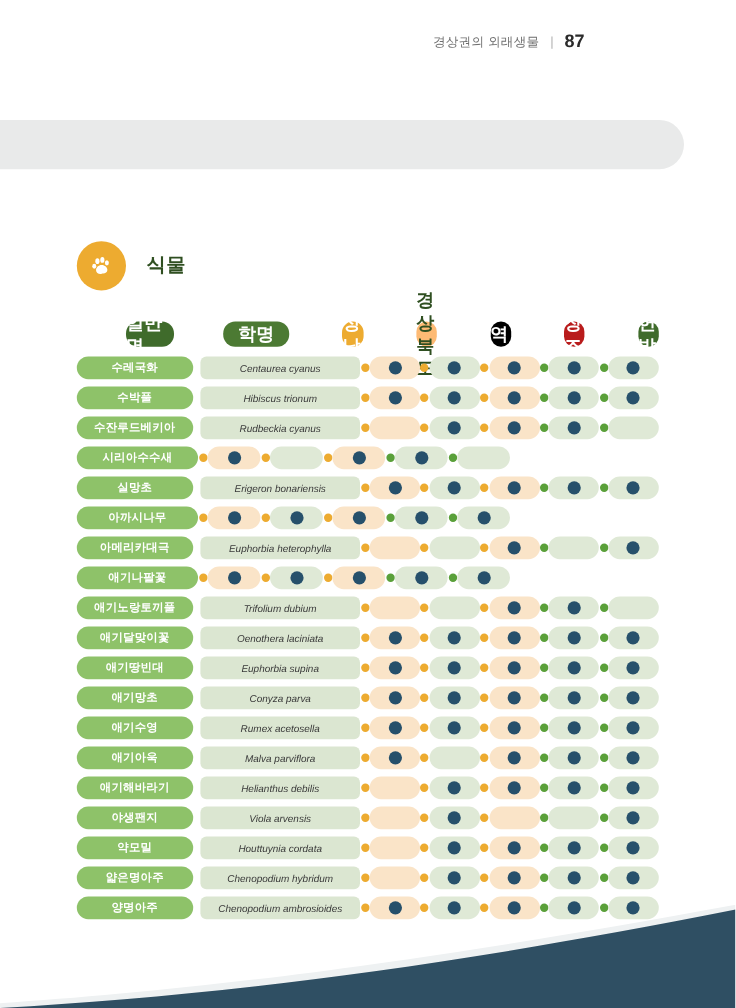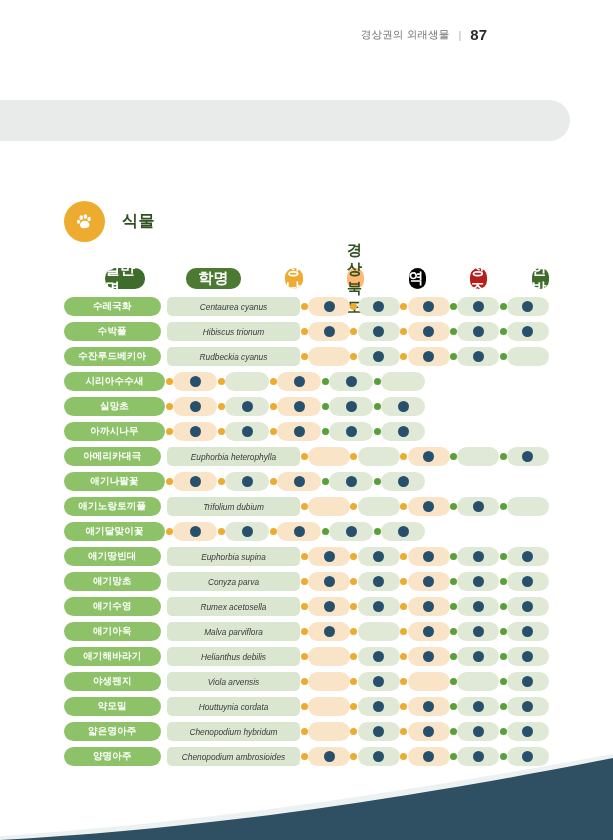--- a/index.html
+++ b/index.html
@@ -258,20 +258,21 @@
           </div>
           <div class="gap">
             <span class="conn gr"></span>
           </div>
           <div class="cell c-dot b-gr">
             <span class="dot hidden"></span>
           </div>
         </div>
         <div class="trow">
           <div class="cell c-common b-common">실망초</div>
+          <div class="cell c-sci b-sci">Erigeron bonariensis</div>
           <div class="gap">
             <span class="conn or"></span>
           </div>
           <div class="cell c-dot b-or">
             <span class="dot"></span>
           </div>
           <div class="gap">
             <span class="conn or"></span>
           </div>
           <div class="cell c-dot b-gr">
@@ -425,20 +426,21 @@
           </div>
           <div class="gap">
             <span class="conn gr"></span>
           </div>
           <div class="cell c-dot b-gr">
             <span class="dot hidden"></span>
           </div>
         </div>
         <div class="trow">
           <div class="cell c-common b-common">애기달맞이꽃</div>
+          <div class="cell c-sci b-sci">Oenothera laciniata</div>
           <div class="gap">
             <span class="conn or"></span>
           </div>
           <div class="cell c-dot b-or">
             <span class="dot"></span>
           </div>
           <div class="gap">
             <span class="conn or"></span>
           </div>
           <div class="cell c-dot b-gr">

